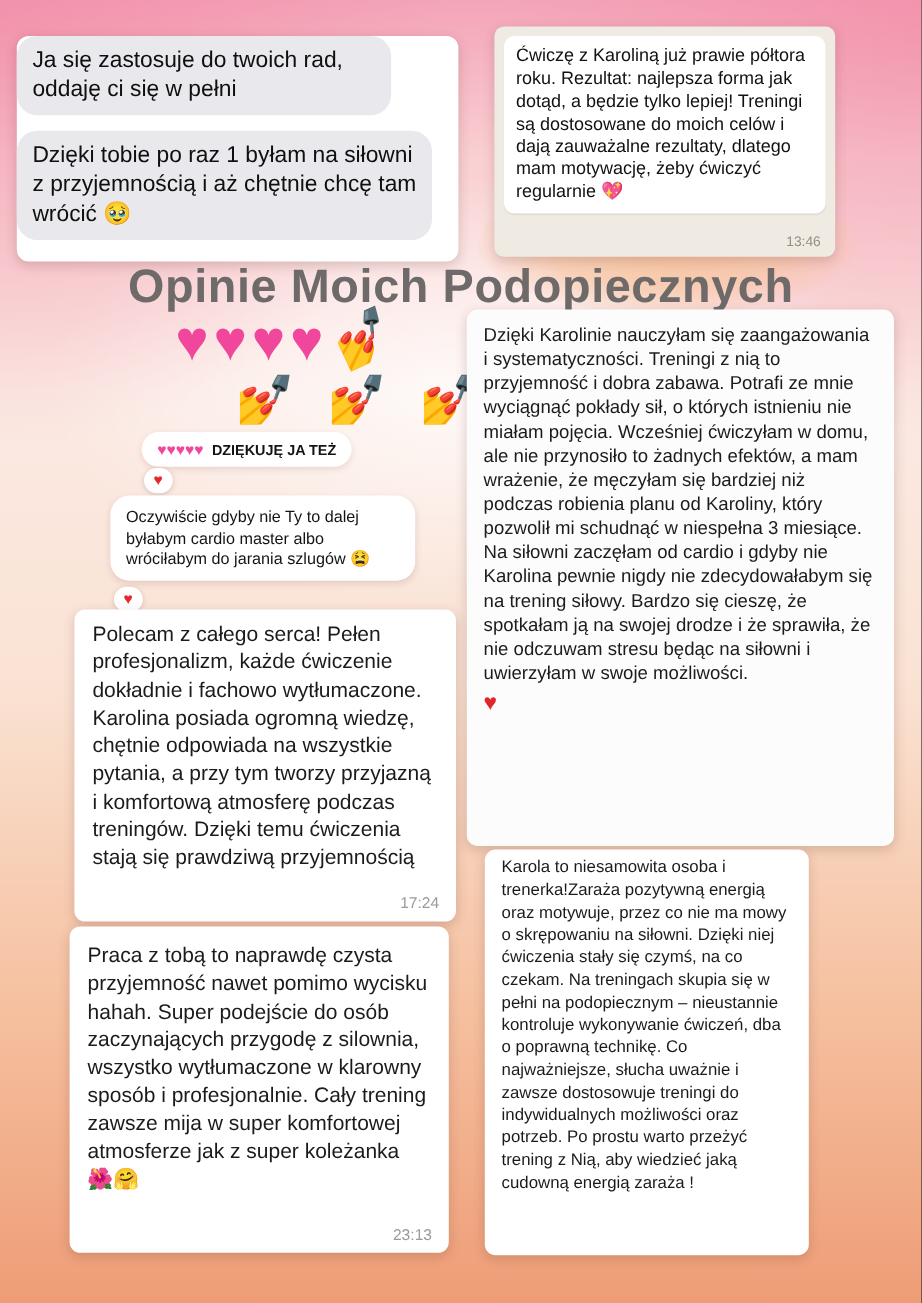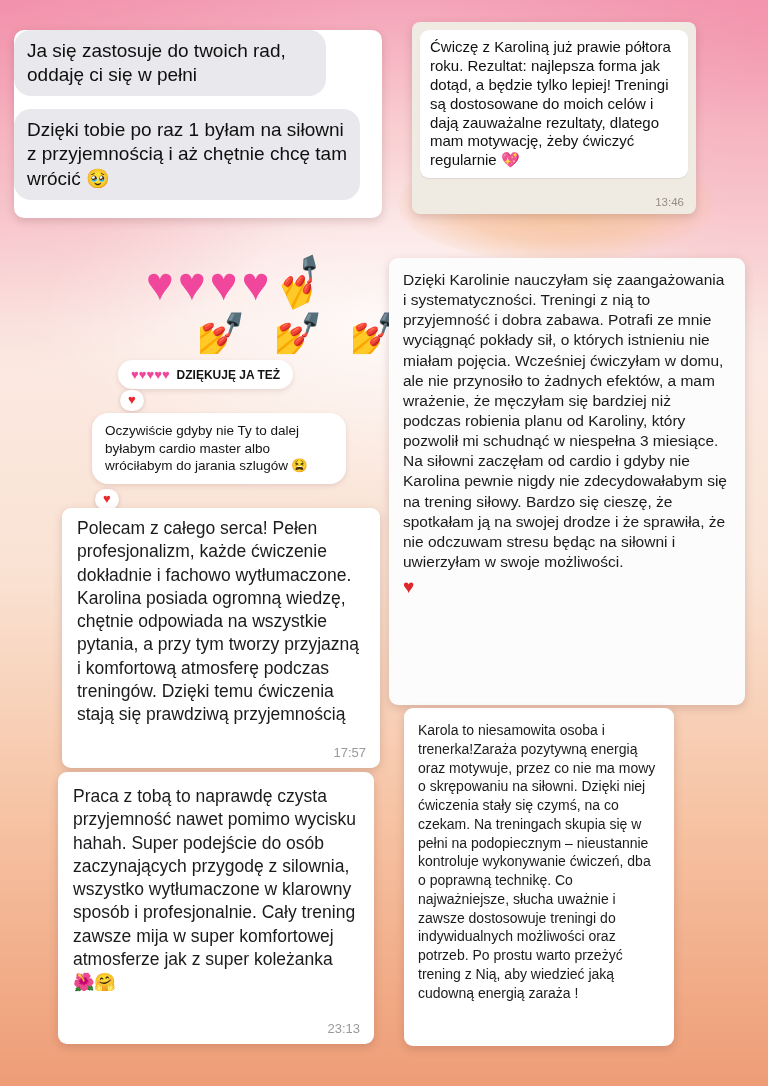--- a/index.html
+++ b/index.html
@@ -66,21 +66,21 @@
   .card-commitment { left:389px; top:258px; width:356px; height:447px; padding:12px 14px; background:#fcfcfc; }
   .card-commitment .body-text { font-size:15.5px; line-height:1.3; color:#1b1b1d; }
   .heart-flat { color:#e0252b; font-size:19px; margin-top:4px; display:inline-block; }
   
   .card-recommendation { left:62px; top:508px; width:318px; height:260px; padding:9px 15px; }
   .card-recommendation .body-text { font-size:17.5px; line-height:1.33; color:#1b1b1d; }
   
   .card-work { left:58px; top:772px; width:316px; height:272px; padding:13px 15px; }
   .card-work .body-text { font-size:17.5px; line-height:1.33; color:#1b1b1d; }
   
-  .card-energy { left:404px; top:708px; width:270px; height:338px; padding:13px 14px; }
+  .card-energy { left:404px; top:708px; width:270px; height:338px; padding:5px 14px; }
   .card-energy .body-text { font-size:14px; line-height:1.34; color:#1b1b1d; }
   .msg-time { position:absolute; right:14px; bottom:8px; font-size:13px; color:#9a9a9e; }
 </style>
 </head>
 <body>
 
 <div class="canvas">
 
   <div class="burst"></div>
 
@@ -93,20 +93,21 @@
     </div>
   </div>
 
   <div class="card card-karolina">
     <div class="bubble-white">
       <span>Ćwiczę z Karoliną już prawie półtora roku. Rezultat: najlepsza forma jak dotąd, a będzie tylko lepiej! Treningi są  dostosowane do moich celów i dają zauważalne rezultaty, dlatego mam motywację, żeby ćwiczyć regularnie 💖</span>
     </div>
     <div class="wa-time">13:46</div>
   </div>
 
+  <div class="title">Opinie Moich Podopiecznych</div>
 
   <div class="hearts-row"><span>♥♥♥♥</span><span class="nail-tilt">💅</span></div>
   <div class="nails-row">💅 💅 💅</div>
 
   <div class="bubble-thanks">
     <span class="thanks-hearts">♥♥♥♥♥</span><span>DZIĘKUJĘ JA TEŻ</span>
   </div>
   <div class="reaction-pill reaction-thanks">♥</div>
 
   <div class="bubble-cardio">
@@ -114,21 +115,21 @@
   </div>
   <div class="reaction-pill reaction-cardio">♥</div>
 
   <div class="card card-commitment">
     <div class="body-text">Dzięki Karolinie nauczyłam się zaangażowania i systematyczności. Treningi z nią to przyjemność i dobra zabawa. Potrafi ze mnie wyciągnąć pokłady sił, o których istnieniu nie miałam pojęcia. Wcześniej ćwiczyłam w domu, ale nie przynosiło to żadnych efektów, a mam wrażenie, że męczyłam się bardziej niż podczas robienia planu od Karoliny, który pozwolił mi schudnąć w niespełna 3 miesiące. Na siłowni zaczęłam od cardio i gdyby nie Karolina pewnie nigdy nie zdecydowałabym się na trening siłowy. Bardzo się cieszę, że spotkałam ją na swojej drodze i że sprawiła, że nie odczuwam stresu będąc na siłowni i uwierzyłam w swoje możliwości.</div>
     <span class="heart-flat">♥</span>
   </div>
 
   <div class="card card-recommendation">
     <div class="body-text">Polecam z całego serca! Pełen profesjonalizm, każde ćwiczenie dokładnie i fachowo wytłumaczone. Karolina posiada ogromną wiedzę, chętnie odpowiada na wszystkie pytania, a przy tym tworzy przyjazną i komfortową atmosferę podczas treningów. Dzięki temu ćwiczenia stają się prawdziwą przyjemnością</div>
-    <div class="msg-time">17:57</div>
+    <div class="msg-time">17:24</div>
   </div>
 
   <div class="card card-work">
     <div class="body-text">Praca z tobą to naprawdę czysta przyjemność nawet pomimo wycisku hahah. Super podejście do osób zaczynających przygodę z silownia, wszystko wytłumaczone w klarowny sposób i profesjonalnie. Cały trening zawsze mija w super komfortowej atmosferze jak z super koleżanka 🌺🤗</div>
     <div class="msg-time">23:13</div>
   </div>
 
   <div class="card card-energy">
     <div class="body-text">Karola to niesamowita osoba i trenerka!Zaraża pozytywną energią oraz motywuje, przez co nie ma mowy o skrępowaniu na siłowni. Dzięki niej ćwiczenia stały się czymś, na co czekam. Na treningach skupia się w pełni na podopiecznym – nieustannie kontroluje wykonywanie ćwiczeń, dba o poprawną technikę. Co najważniejsze, słucha uważnie i zawsze dostosowuje treningi do indywidualnych możliwości oraz potrzeb. Po prostu warto przeżyć trening z Nią, aby wiedzieć jaką cudowną energią zaraża !</div>
   </div>

